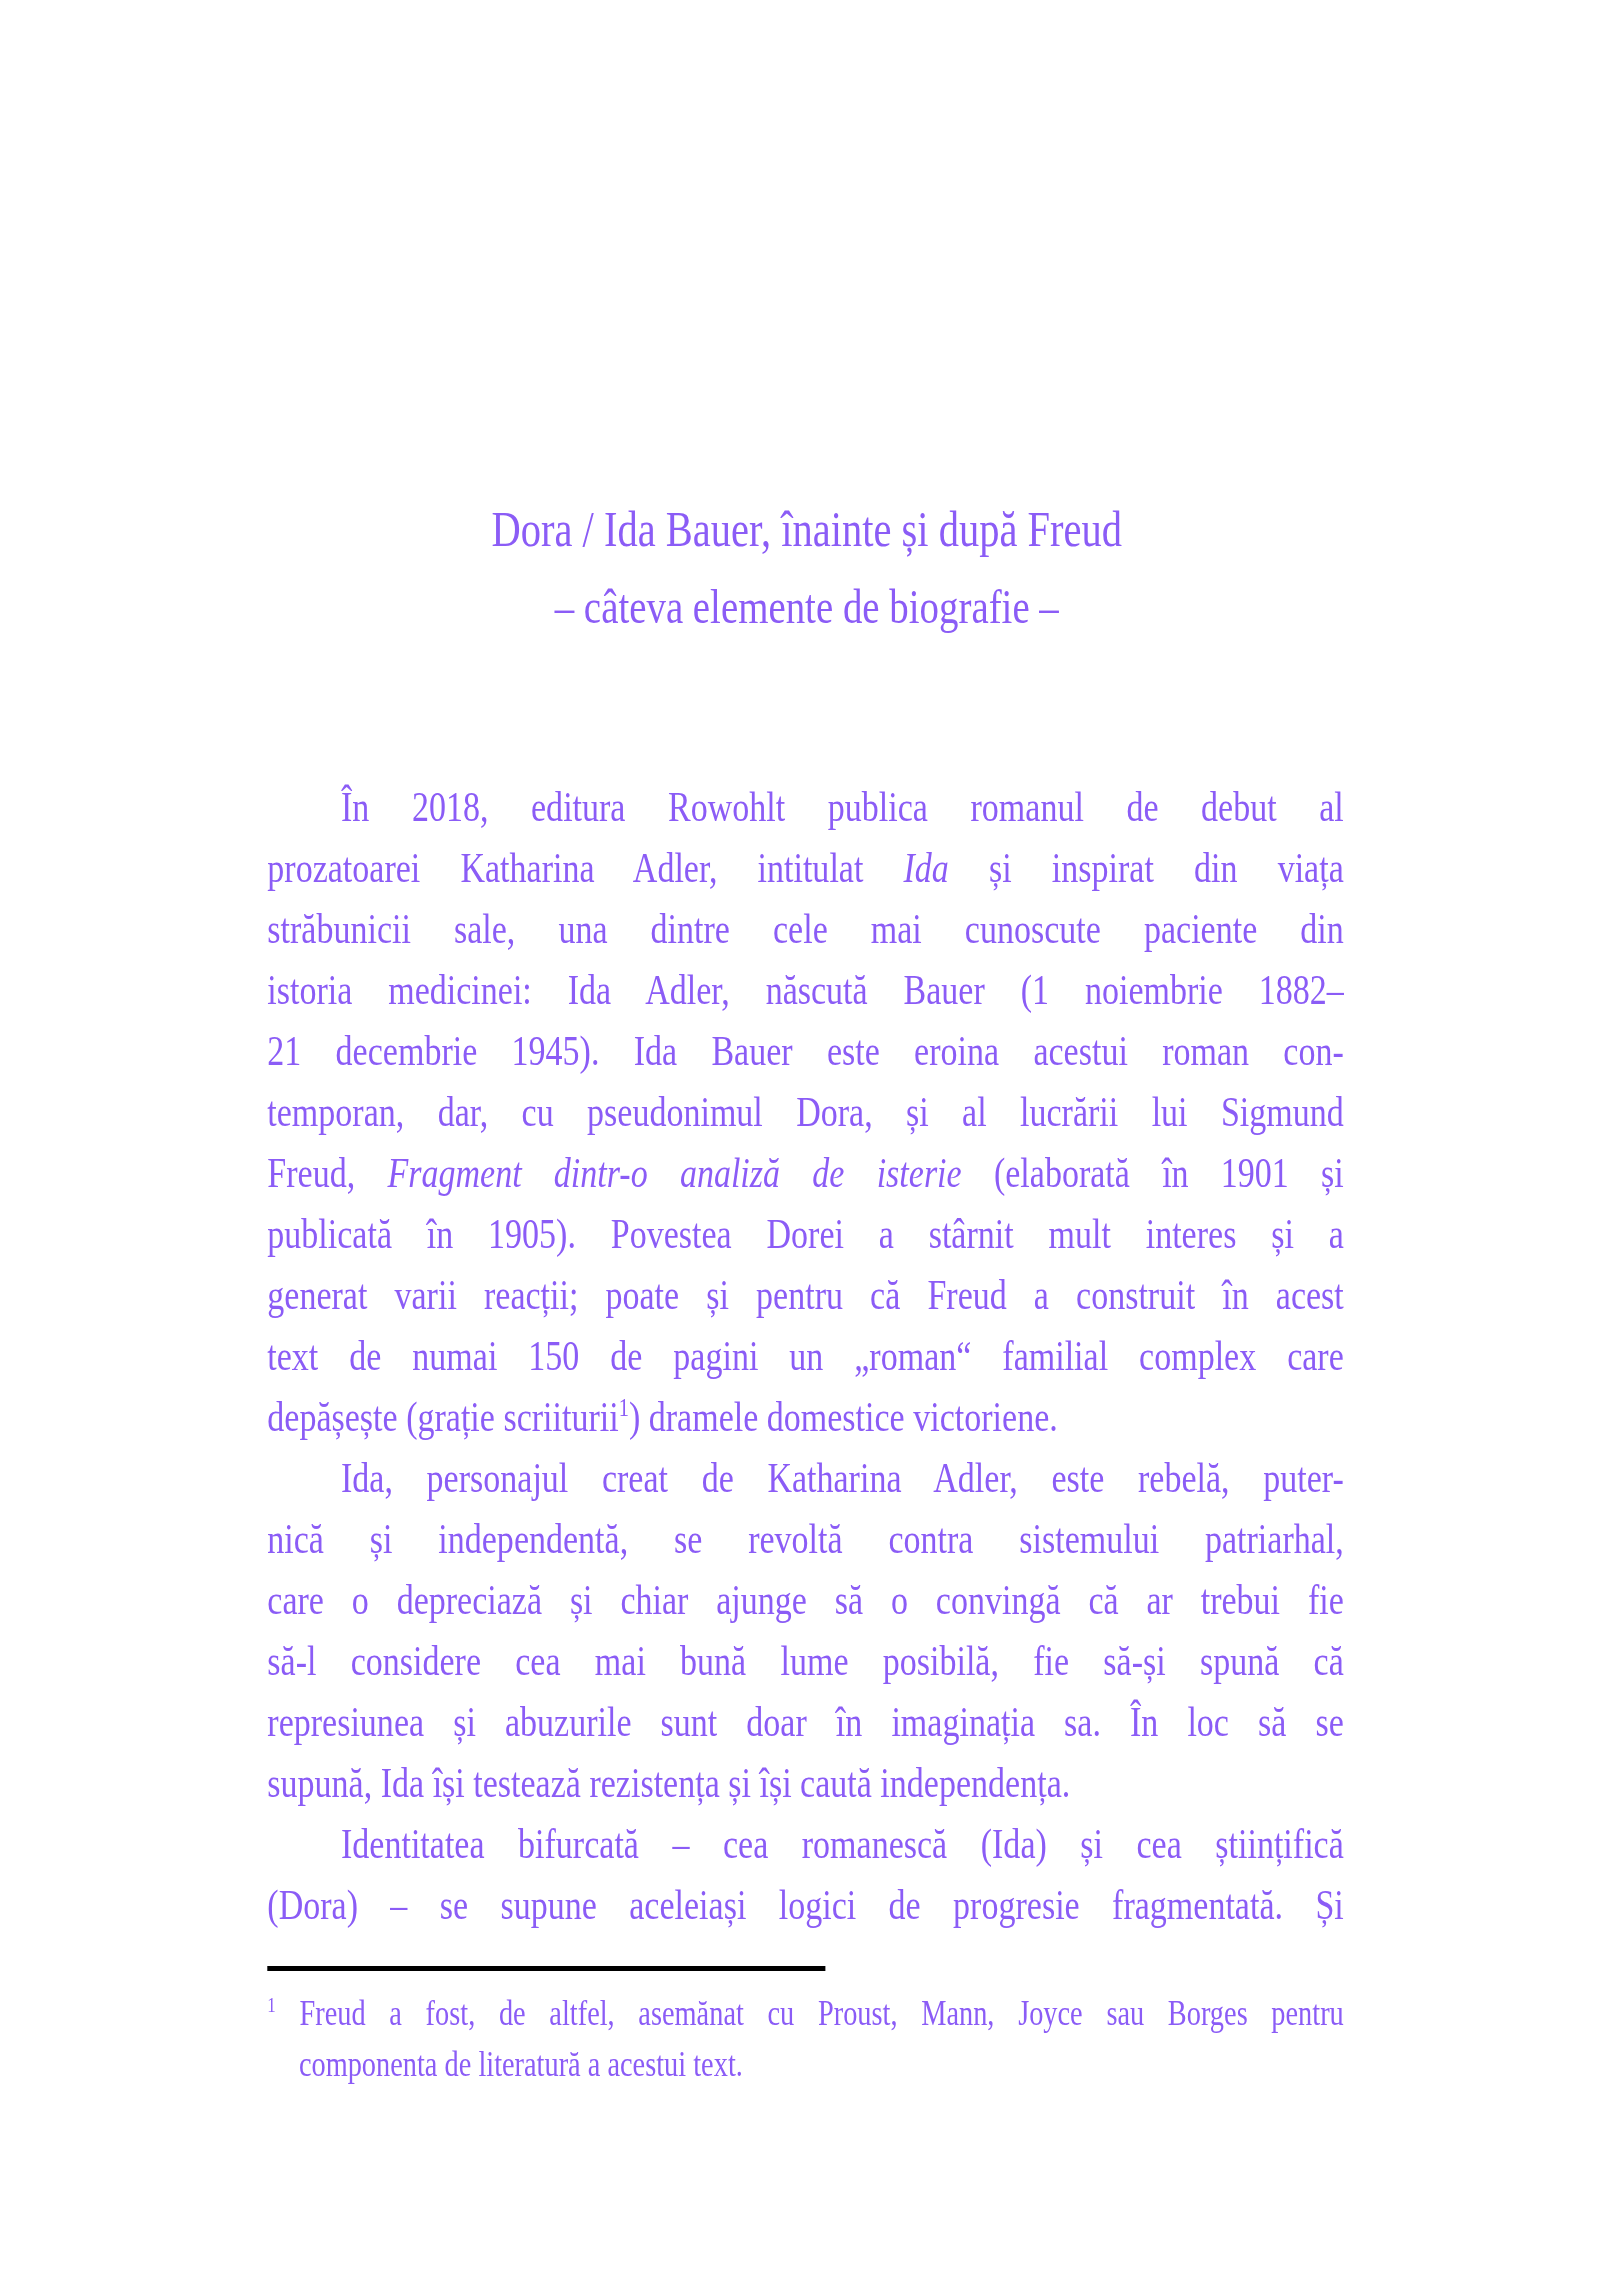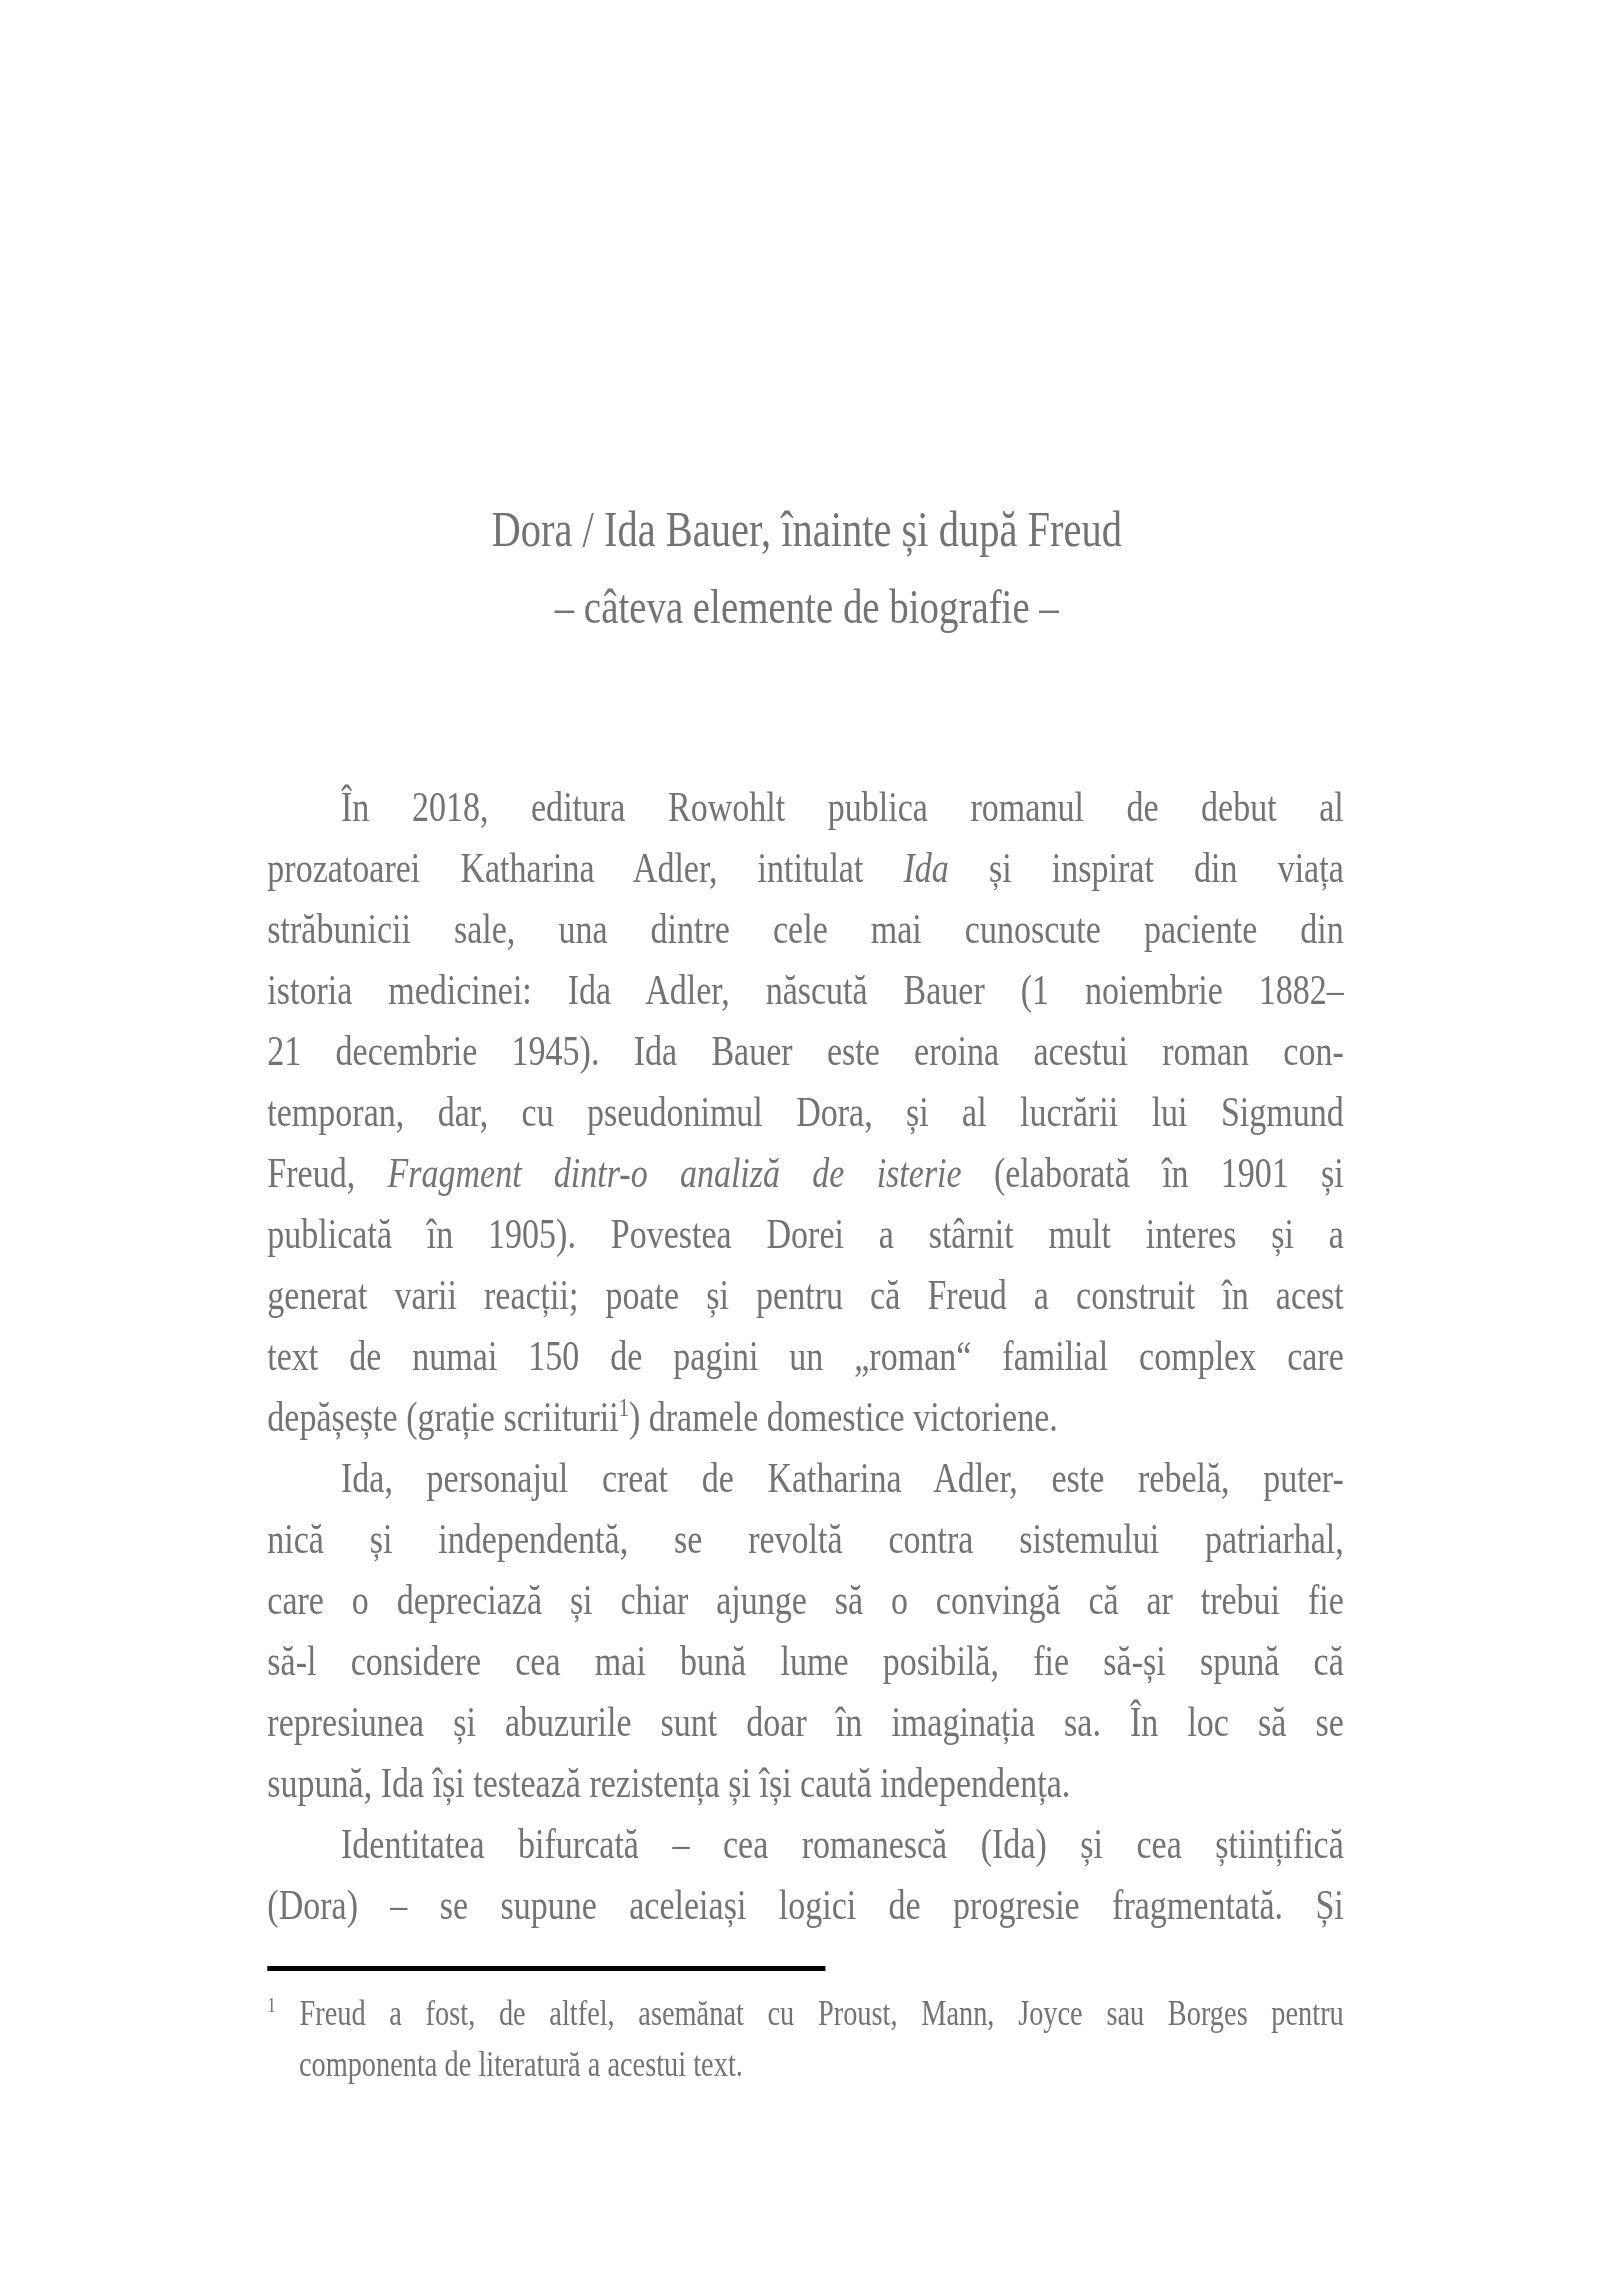--- a/index.html
+++ b/index.html
@@ -1,20 +1,20 @@
 <!DOCTYPE html>
 <html style="font-size:14.8px"><head>
 <meta charset="utf-8">
 <style>
   html,body{margin:0;padding:0;background:#e8e8e8;}
   .page{
     position:relative;
     width:1613px;height:2290px;
     background:#ffffff;
-    color:#737373;
+    color:#8b5cf6;
     font-family:"Liberation Serif","DejaVu Serif",serif;
     overflow:hidden;
     margin:0 auto;
   }
   
   .squeeze{
     position:absolute;top:0;left:0;
     width:1992px;height:2290px;
     transform:scaleX(0.81);
     transform-origin:0 0;

